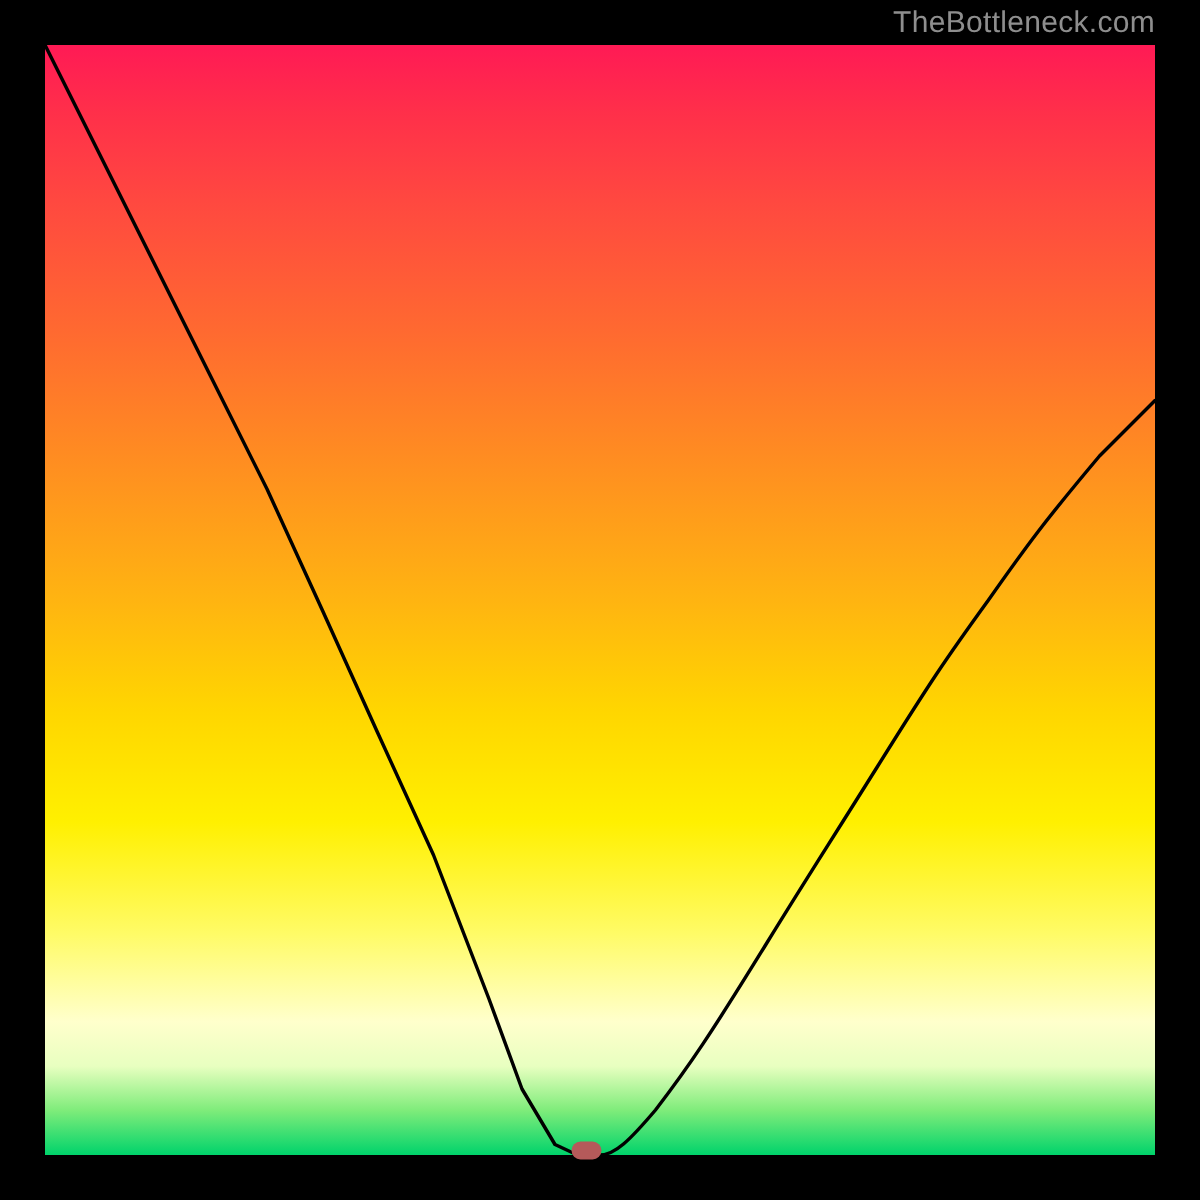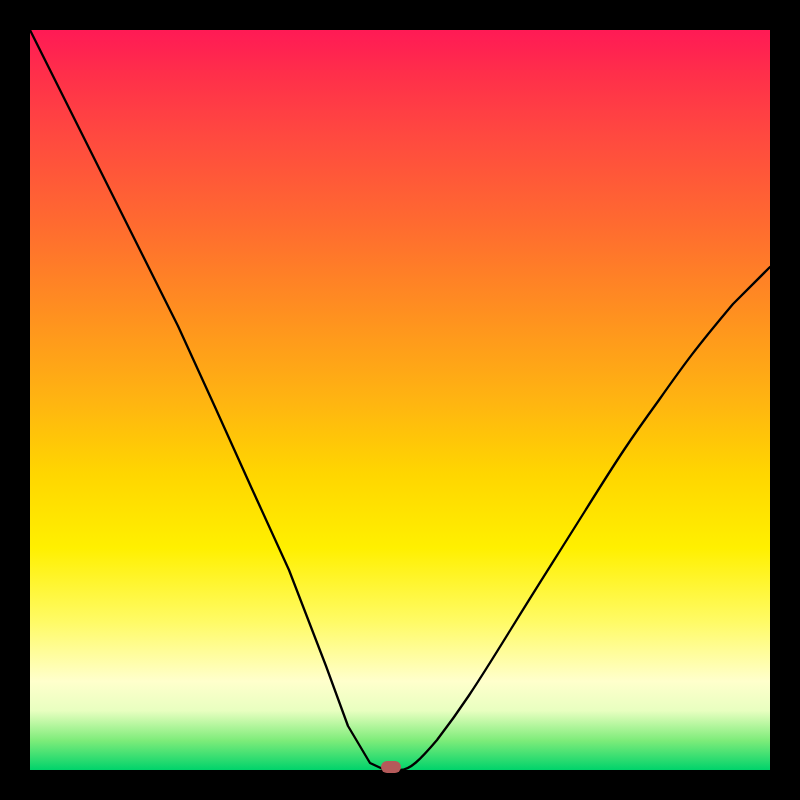--- a/index.html
+++ b/index.html
@@ -67,20 +67,21 @@
   }
   svg.curve .marker {
     fill: #b55a5a;
     stroke: none;
   }
 </style>
 </head>
 <body>
 
 <div class="frame">
+  <div class="watermark">TheBottleneck.com</div>
 
   <div class="plot-area">
     <svg class="curve" viewBox="0 0 740 740">
       <path d="M 0 0
                L 37 74
                L 74 148
                L 111 222
                L 148 296
                L 185 377
                L 222 459

